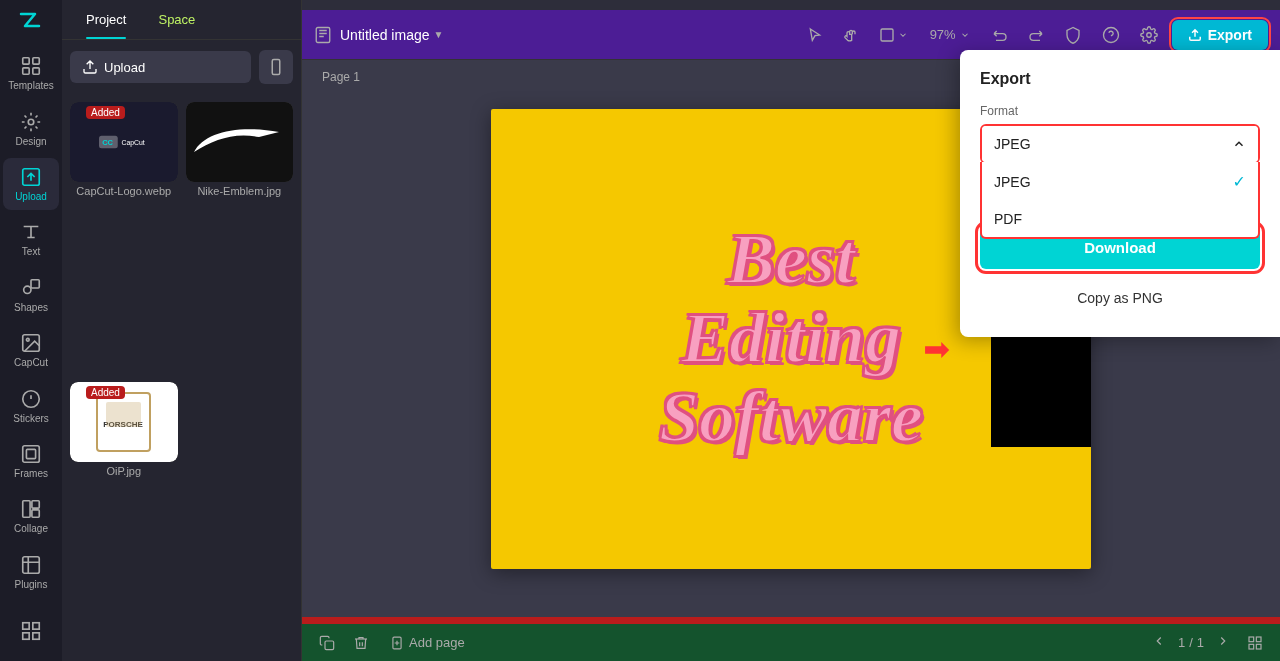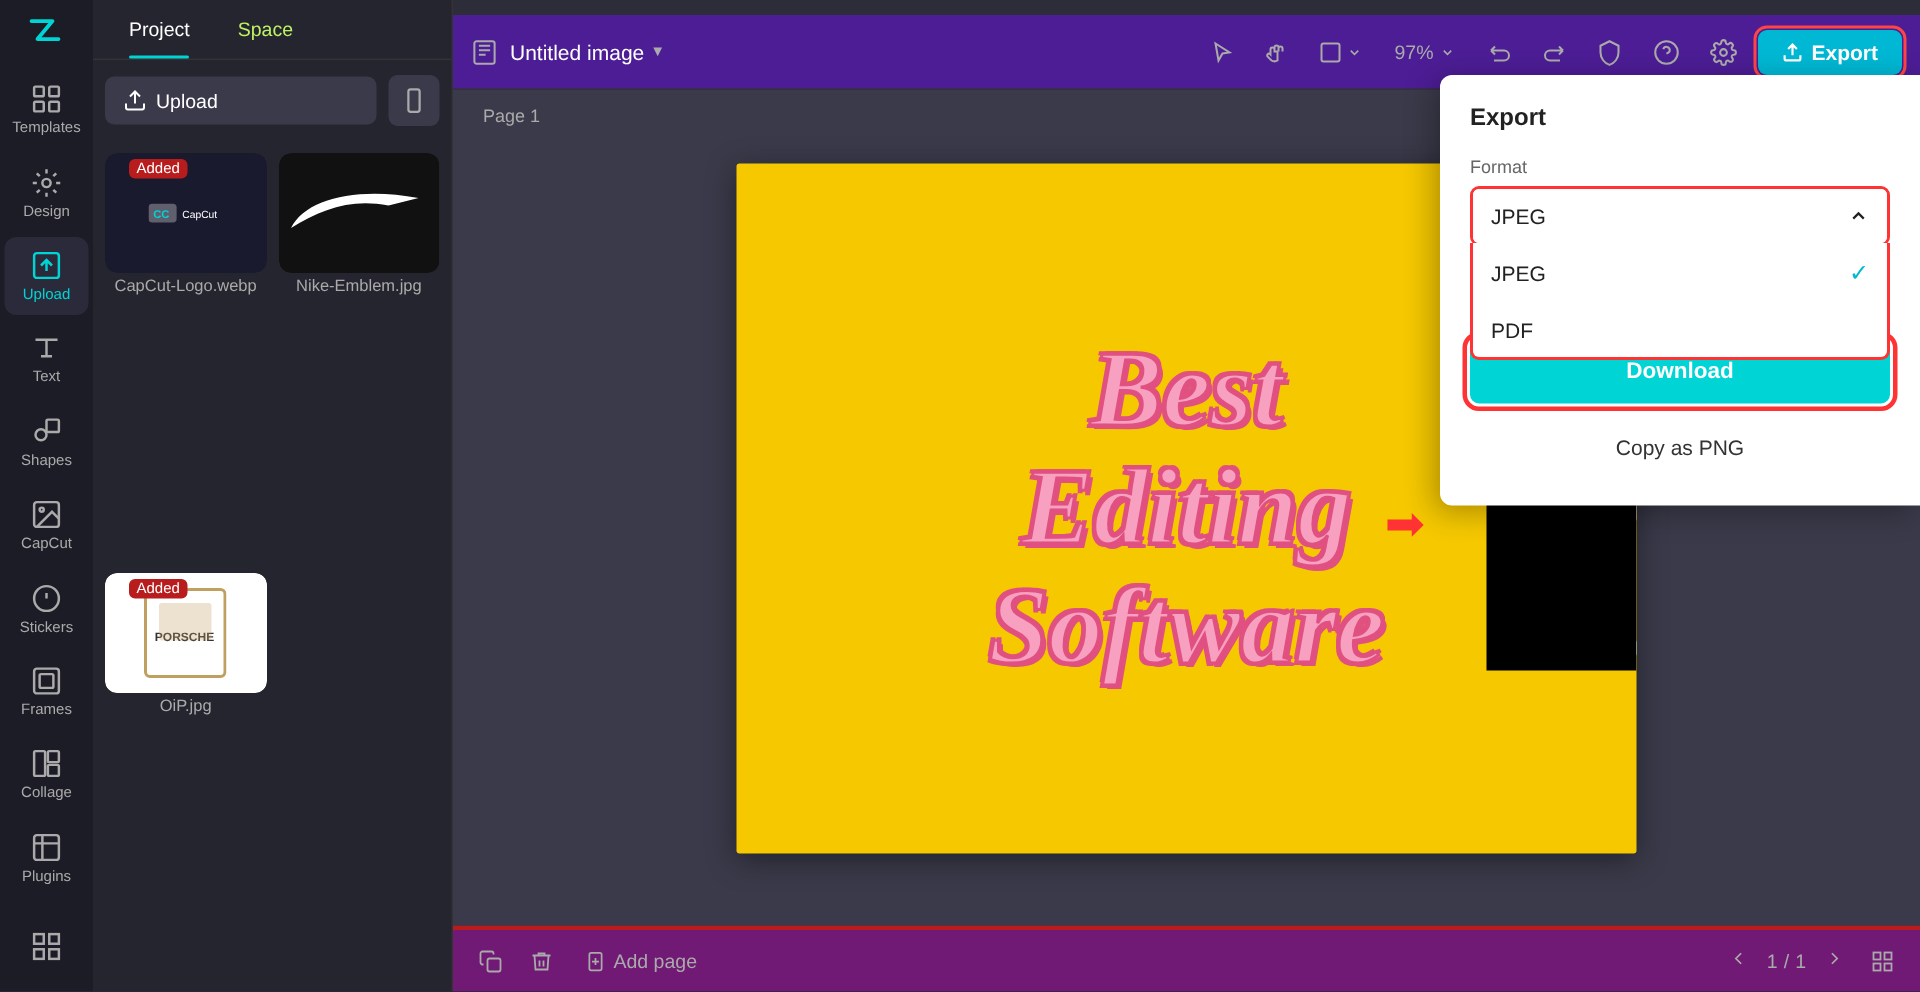--- a/index.html
+++ b/index.html
@@ -178,22 +178,22 @@
     }
     .crop-icon {
       position: absolute; top: 8px; right: 8px;
       background: rgba(0,0,0,0.5); color: #fff; border: none; border-radius: 4px;
       padding: 4px; cursor: pointer; z-index: 10;
     }
 
     
     .bottombar {
       height: 44px;
-      background: #701a75;
-      border-top: 3px solid #b91c1c;
+      background: #14532d;
+      border-top: 7px solid #b91c1c;
       display: flex;
       align-items: center;
       padding: 0 12px;
       gap: 8px;
     }
     .bottombar-icon {
       background: transparent; border: none; cursor: pointer; color: #aaa;
       padding: 5px; border-radius: 4px; display: flex; align-items: center;
     }
     .bottombar-add {

